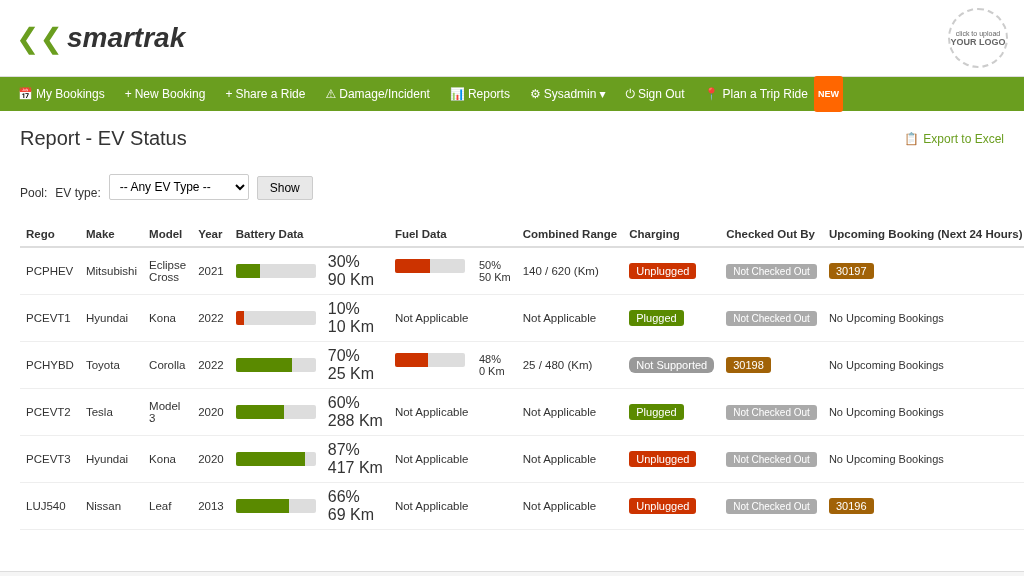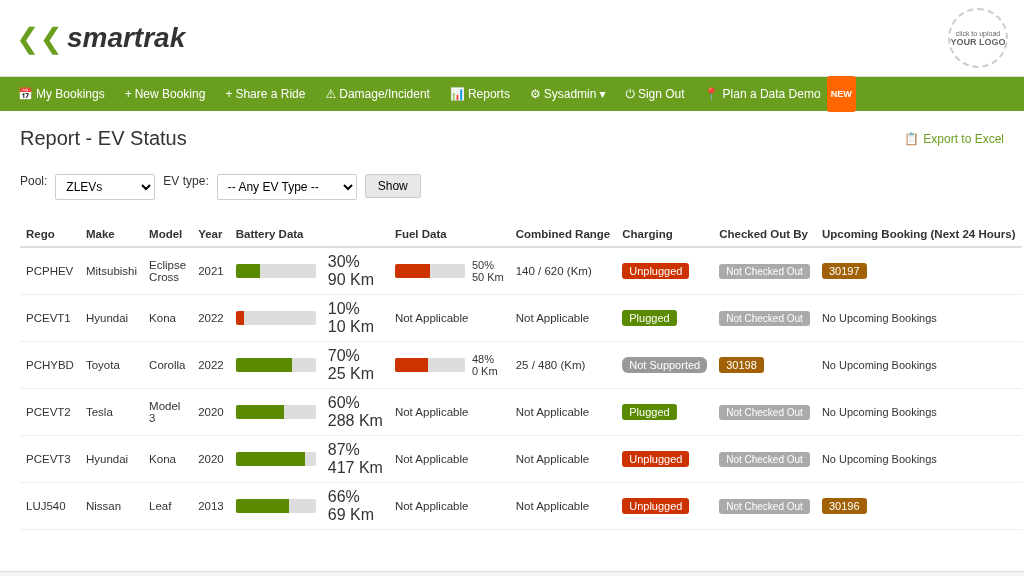--- a/index.html
+++ b/index.html
@@ -19,39 +19,39 @@
     .nav-item { color: #fff; padding: 0 10px; font-size: 12px; display: flex; align-items: center; gap: 3px; cursor: pointer; height: 34px; line-height: 34px; text-decoration: none; white-space: nowrap; }
     .nav-badge { background: #ff6600; color: #fff; font-size: 9px; padding: 1px 4px; border-radius: 3px; font-weight: bold; margin-left: 3px; }
 
     
     .content { padding: 16px 20px; background: #fff; min-height: 460px; }
     .page-title-row { display: flex; align-items: center; justify-content: space-between; margin-bottom: 16px; }
     .page-title { font-size: 20px; font-weight: normal; color: #333; }
     .export-link { color: #6a9e1f; font-size: 12px; cursor: pointer; display: flex; align-items: center; gap: 4px; }
 
     
-    .filter-bar { display: flex; align-items: flex-start; gap: 8px; margin-bottom: 14px; padding: 8px 0; }
+    .filter-bar { display: flex; align-items: flex-end; gap: 8px; margin-bottom: 14px; padding: 8px 0; }
     .filter-label { font-size: 12px; color: #333; }
     .filter-select { border: 1px solid #ccc; padding: 4px 6px; font-size: 12px; border-radius: 2px; background: #fff; min-width: 100px; }
     .show-btn { background: #e8e8e8; border: 1px solid #ccc; padding: 4px 12px; font-size: 12px; border-radius: 2px; cursor: pointer; }
 
     
     .data-table { width: 100%; border-collapse: collapse; font-size: 11.5px; }
     .data-table th { text-align: left; padding: 6px 6px; color: #333; font-weight: bold; border-bottom: 2px solid #ddd; font-size: 11.5px; white-space: nowrap; }
     .data-table td { padding: 5px 6px; border-bottom: 1px solid #eee; vertical-align: middle; }
 
     
     .battery-bar-wrap { display: flex; align-items: center; gap: 6px; }
     .battery-bar { width: 80px; height: 14px; background: #ddd; border-radius: 2px; overflow: hidden; display: flex; }
     .battery-green { background: #5a8a00; }
     .battery-red { background: #cc3300; }
     .battery-text { font-size: 16px; color: #333; white-space: nowrap; }
 
     
-    .fuel-bar-wrap { display: flex; align-items: center; gap: 7px; }
+    .fuel-bar-wrap { display: flex; gap: 14px; }
     .fuel-bar { width: 70px; height: 14px; background: #ddd; border-radius: 2px; overflow: hidden; display: flex; }
     .fuel-fill-red { background: #cc3300; }
     .fuel-text { font-size: 11px; color: #333; white-space: nowrap; }
 
     
     .badge { display: inline-block; padding: 2px 7px; border-radius: 3px; font-size: 11px; font-weight: normal; color: #fff; white-space: nowrap; }
     .badge-unplugged { background: #cc3300; }
     .badge-plugged { background: #5a8a00; }
     .badge-not-supported { background: #999; border-radius: 6px; }
     .badge-not-checked-out { background: #aaa; color: #fff; font-size: 10px; }
@@ -76,36 +76,35 @@
 </div>
 
 <nav class="nav">
   <a class="nav-item">📅 <span>My Bookings</span></a>
   <a class="nav-item">+ <span>New Booking</span></a>
   <a class="nav-item">+ <span>Share a Ride</span></a>
   <a class="nav-item">⚠ <span>Damage/Incident</span></a>
   <a class="nav-item">📊 <span>Reports</span></a>
   <a class="nav-item">⚙ <span>Sysadmin</span> ▾</a>
   <a class="nav-item">⏻ <span>Sign Out</span></a>
-  <a class="nav-item">📍 <span>Plan a Data Demo</span> <span class="nav-badge">NEW</span></a>
+  <a class="nav-item">📍 <span>Plan a Trip Ride</span> <span class="nav-badge">NEW</span></a>
 </nav>
 
 <div class="content">
 
   <div class="page-title-row">
     <h1 class="page-title">Report - EV Status</h1>
     <a class="export-link">
       <span>📋</span>
       <span>Export to Excel</span>
     </a>
   </div>
 
   <div class="filter-bar">
     <label class="filter-label">Pool:</label>
-    <select class="filter-select"><option>ZLEVs</option></select>
     <label class="filter-label">EV type:</label>
     <select class="filter-select" style="min-width:140px;"><option>-- Any EV Type --</option></select>
     <button class="show-btn">Show</button>
   </div>
 
   <table class="data-table">
     <thead>
       <tr>
         <th>Rego</th>
         <th>Make</th>

